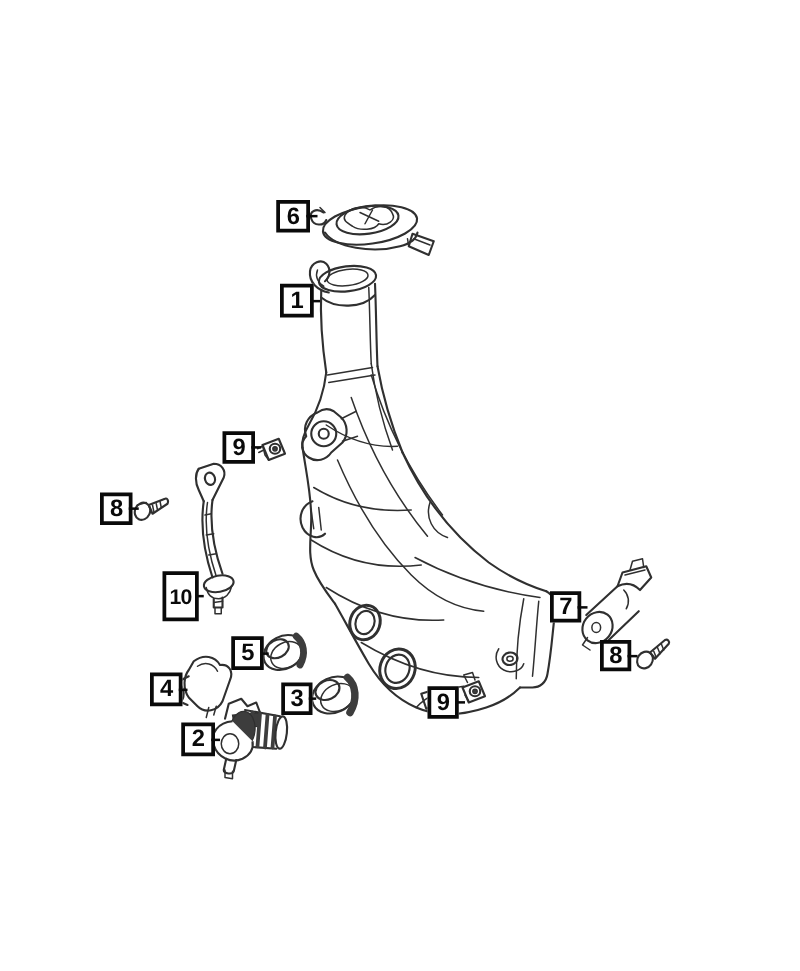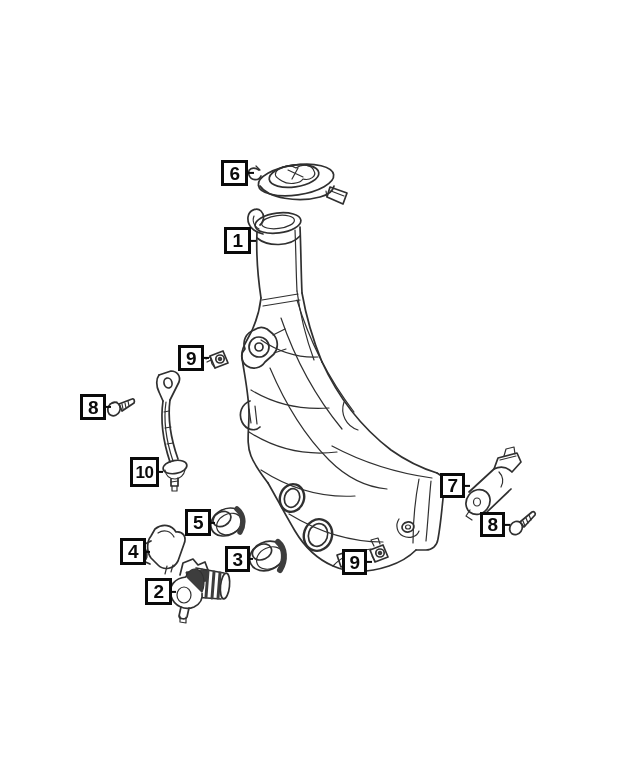--- a/index.html
+++ b/index.html
@@ -201,21 +201,21 @@
         <i class="leader" style="width: 8px;"></i>
       </div>
       <div class="callout" style="left: 178px; top: 345px; width: 26px; height: 26px;">
         <span>9</span>
         <i class="leader" style="width: 8px;"></i>
       </div>
       <div class="callout" style="left: 80px; top: 394px; width: 26px; height: 26px;">
         <span>8</span>
         <i class="leader" style="width: 8px;"></i>
       </div>
-      <div class="callout" style="left: 130px; top: 457px; width: 29px; height: 30px; font-size: 17px;">
+      <div class="callout" style="left: 130px; top: 457px; width: 29px; height: 40px; font-size: 17px;">
         <span>10</span>
         <i class="leader" style="width: 7px;"></i>
       </div>
       <div class="callout" style="left: 185px; top: 509px; width: 26px; height: 27px;">
         <span>5</span>
         <i class="leader" style="width: 7px;"></i>
       </div>
       <div class="callout" style="left: 120px; top: 538px; width: 26px; height: 27px;">
         <span>4</span>
         <i class="leader" style="width: 7px;"></i>

